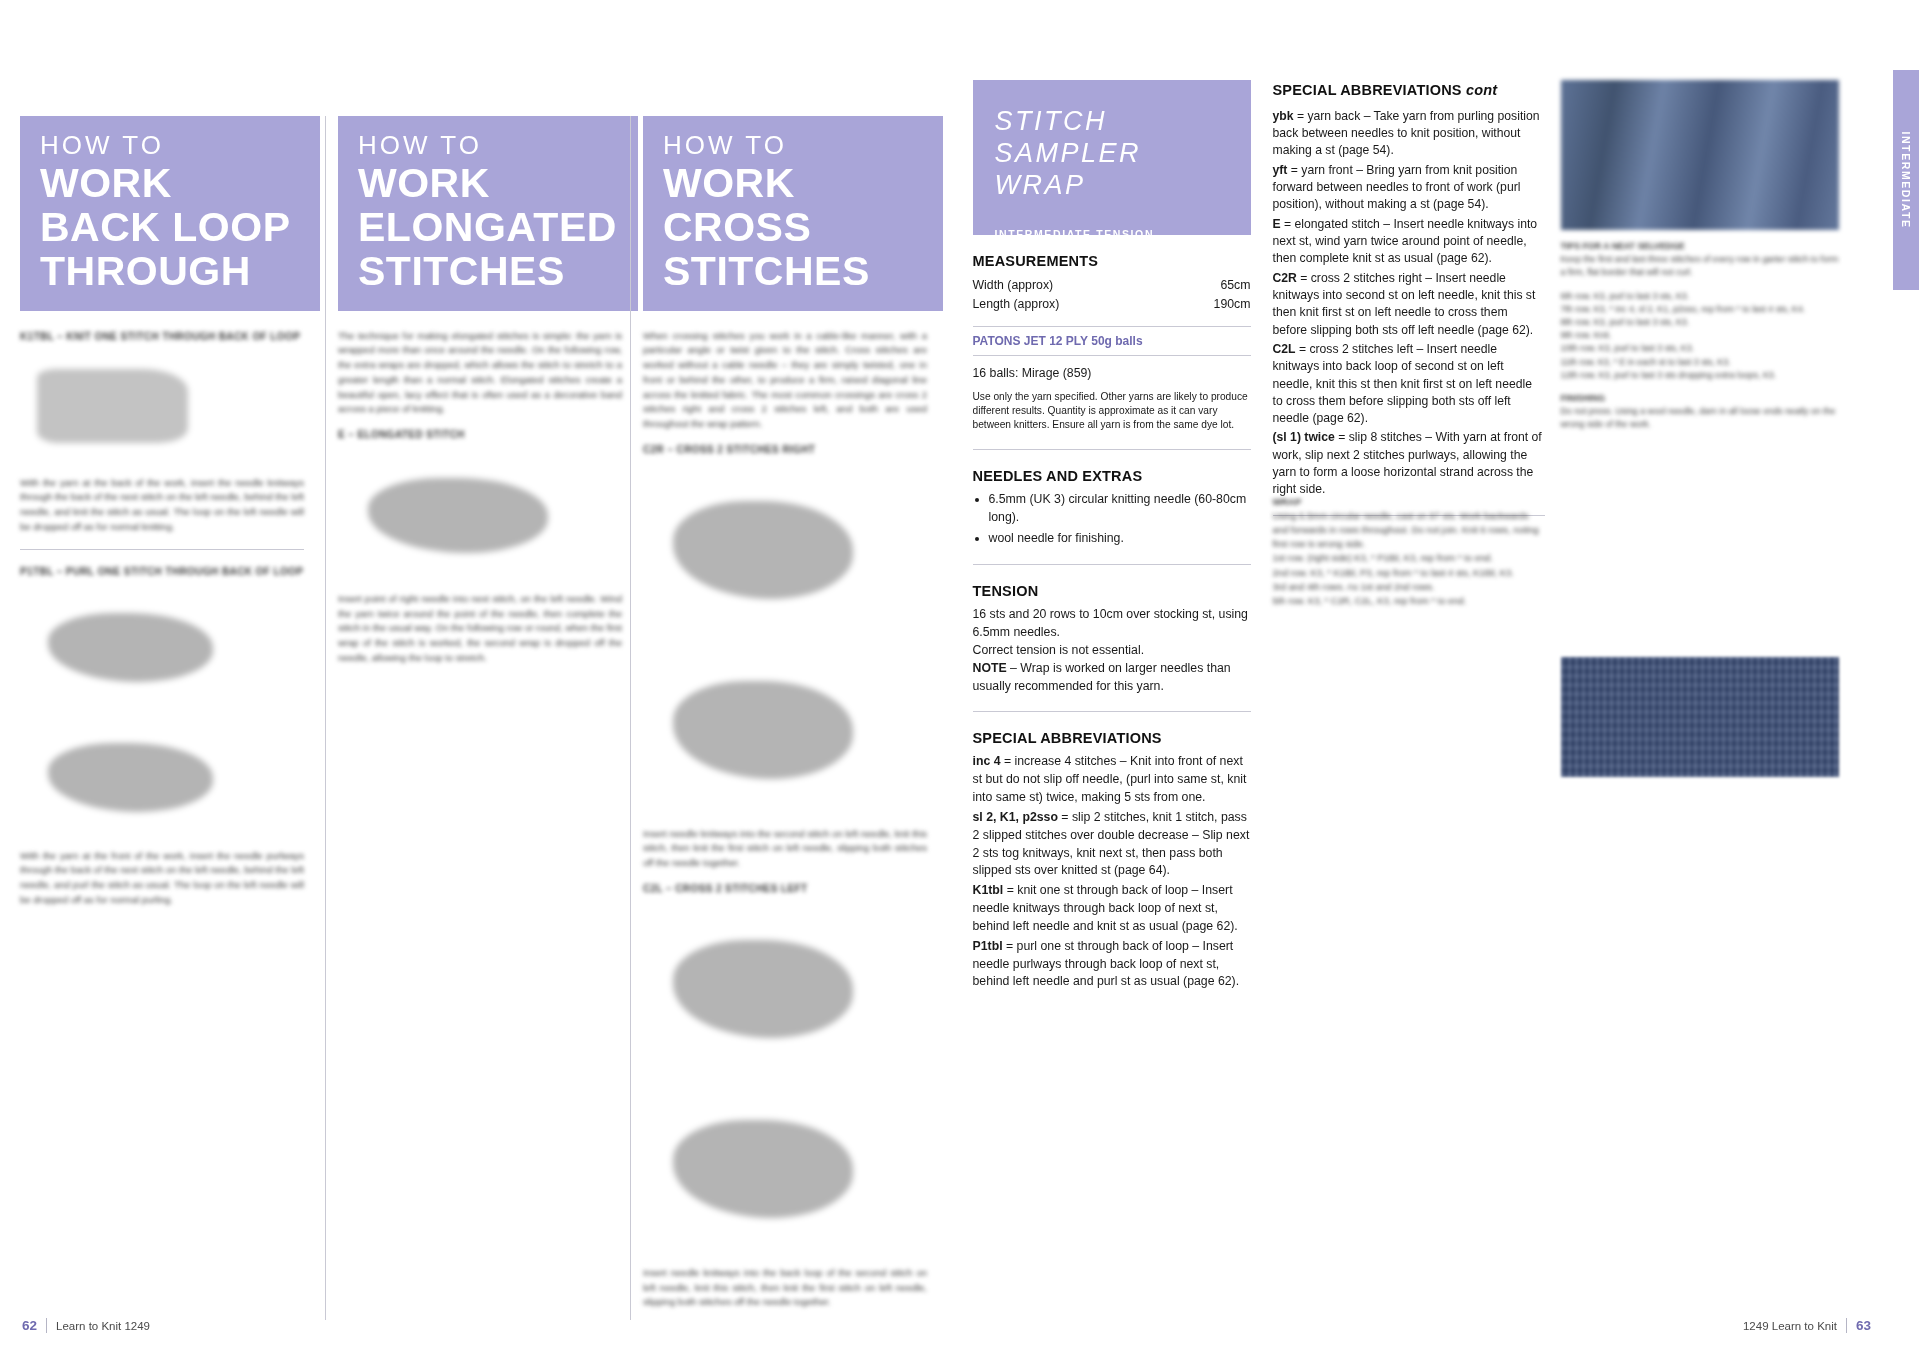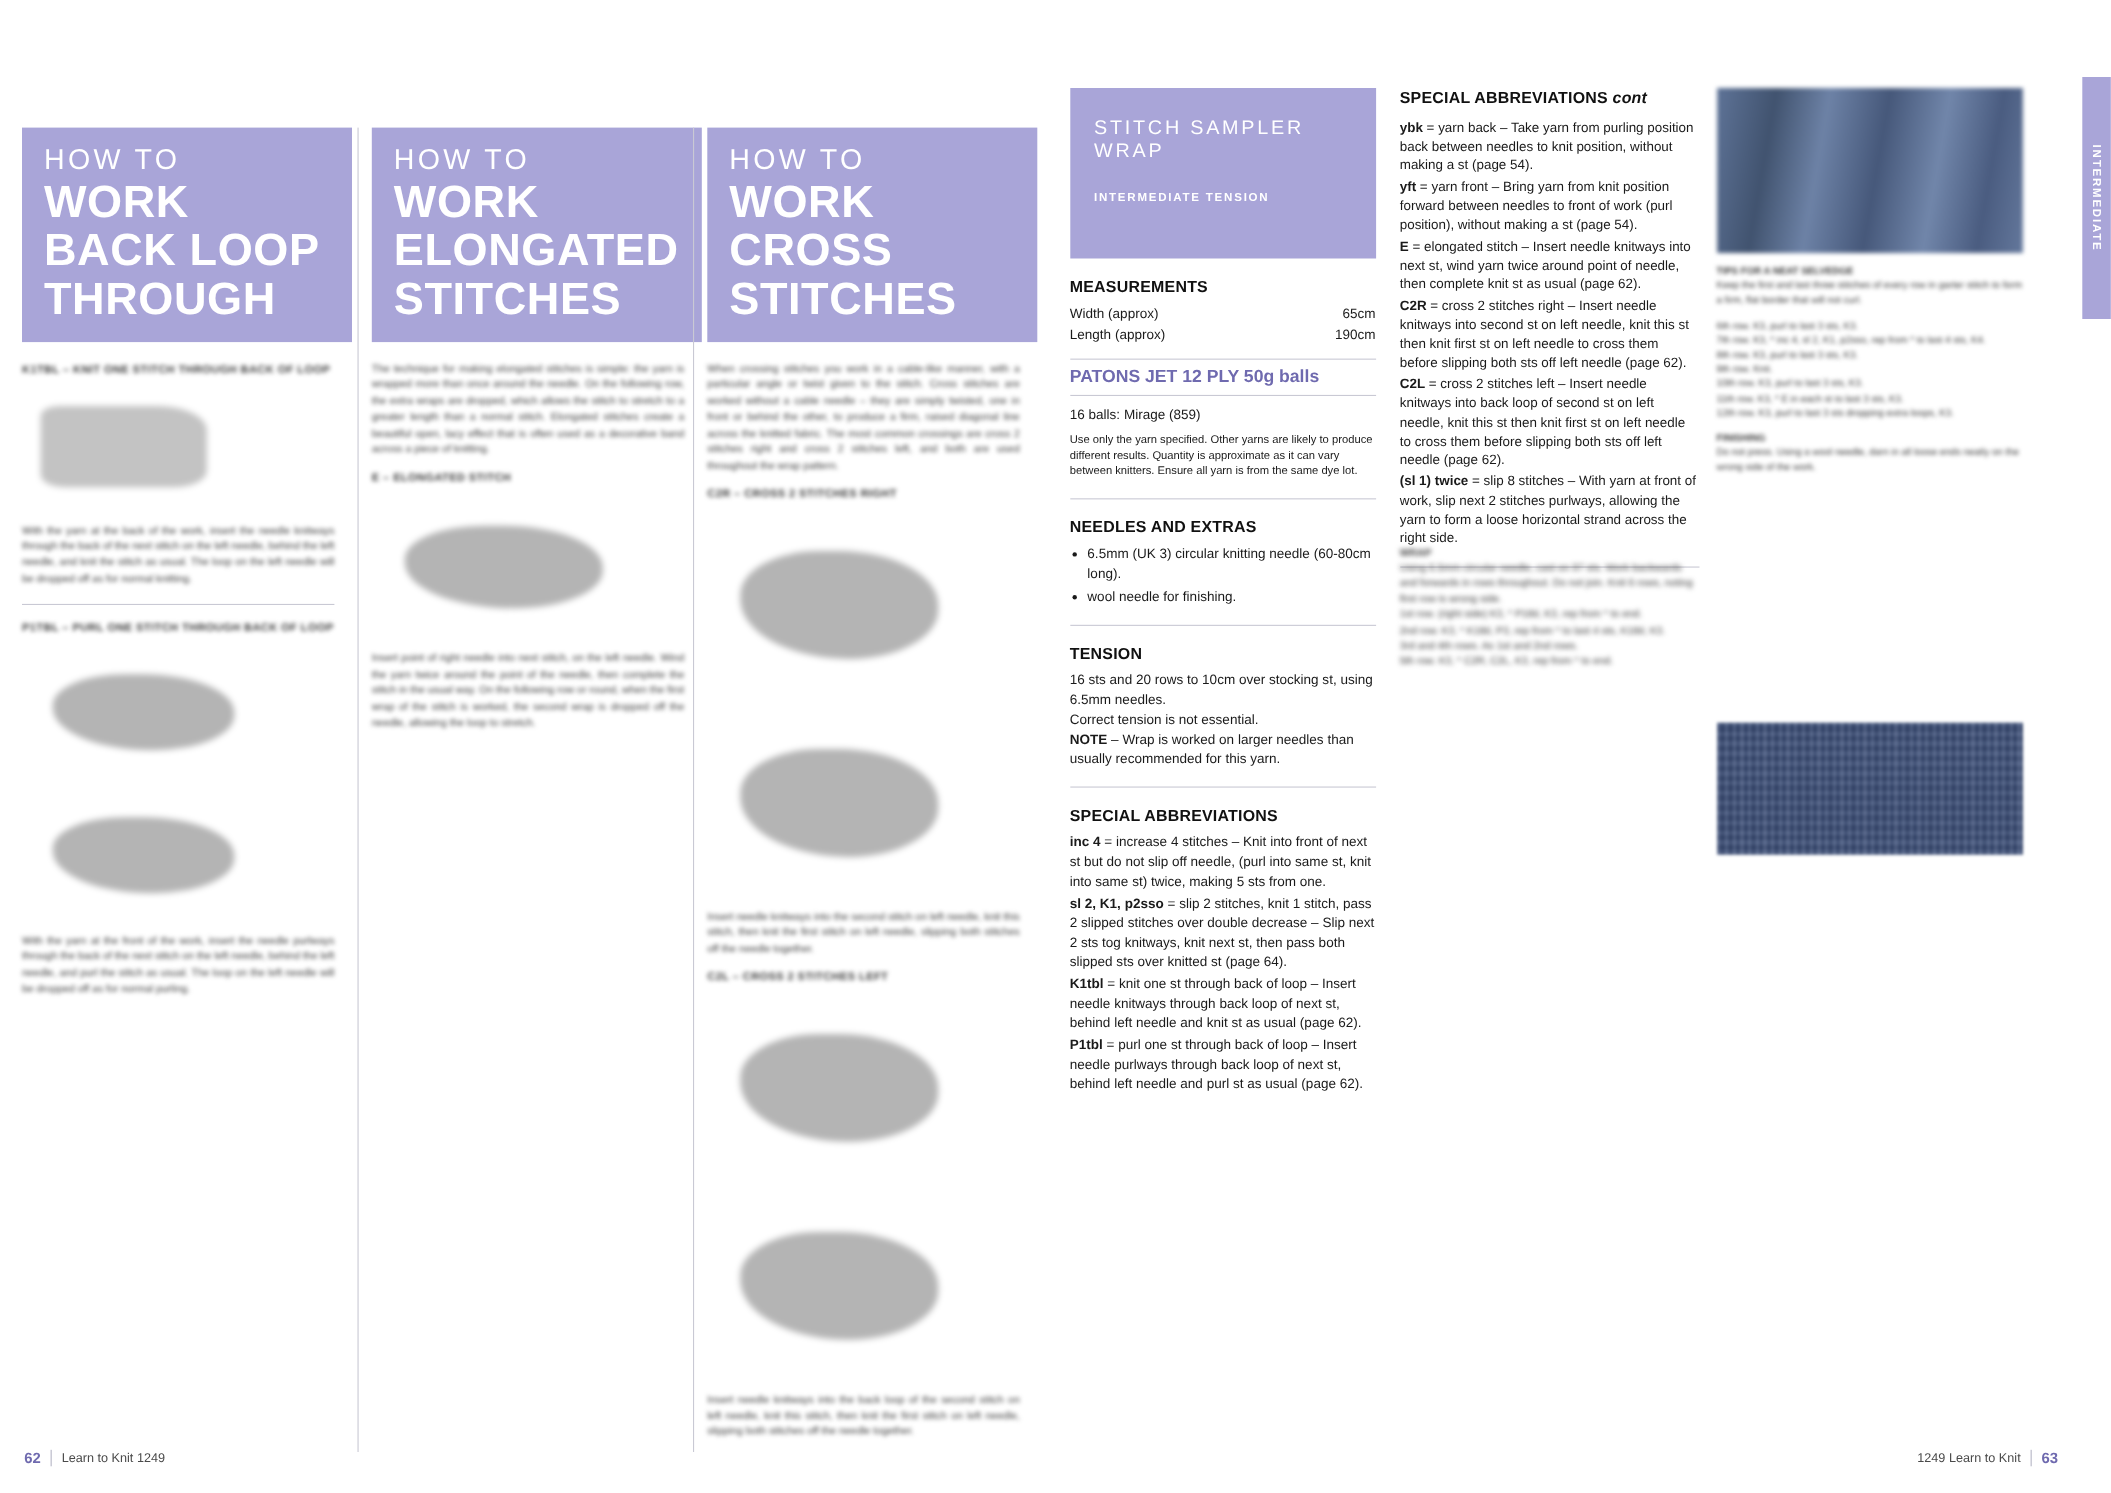--- a/index.html
+++ b/index.html
@@ -135,24 +135,25 @@
     left: 12px;
     width: 278px;
   }
   .title-box {
     background: #a9a5d8;
     color: #ffffff;
     padding: 26px 22px 22px 22px;
     height: 155px;
   }
   .title-box .t-main {
-    font-size: 18px;
+    font-size: 27px;
     letter-spacing: 2.5px;
     line-height: 1.18;
     font-weight: 400;
+    font-style: italic;
   }
   .title-box .t-sub {
     margin-top: 26px;
     font-size: 10.5px;
     letter-spacing: 1.6px;
     font-weight: bold;
   }
   .sec-head {
     font-size: 14.5px;
     font-weight: bold;
@@ -161,21 +162,21 @@
     color: #111;
   }
   .kv {
     display: flex;
     justify-content: space-between;
     font-size: 12.3px;
     line-height: 1.55;
   }
   .yarn-line {
     color: #6f6aaf;
-    font-size: 16px;
+    font-size: 12px;
     font-weight: bold;
     border-top: 1px solid #c9c9d4;
     border-bottom: 1px solid #c9c9d4;
     padding: 7px 0;
     margin: 12px 0 9px 0;
   }
   .body-t {
     font-size: 12.3px;
     line-height: 1.45;
   }

